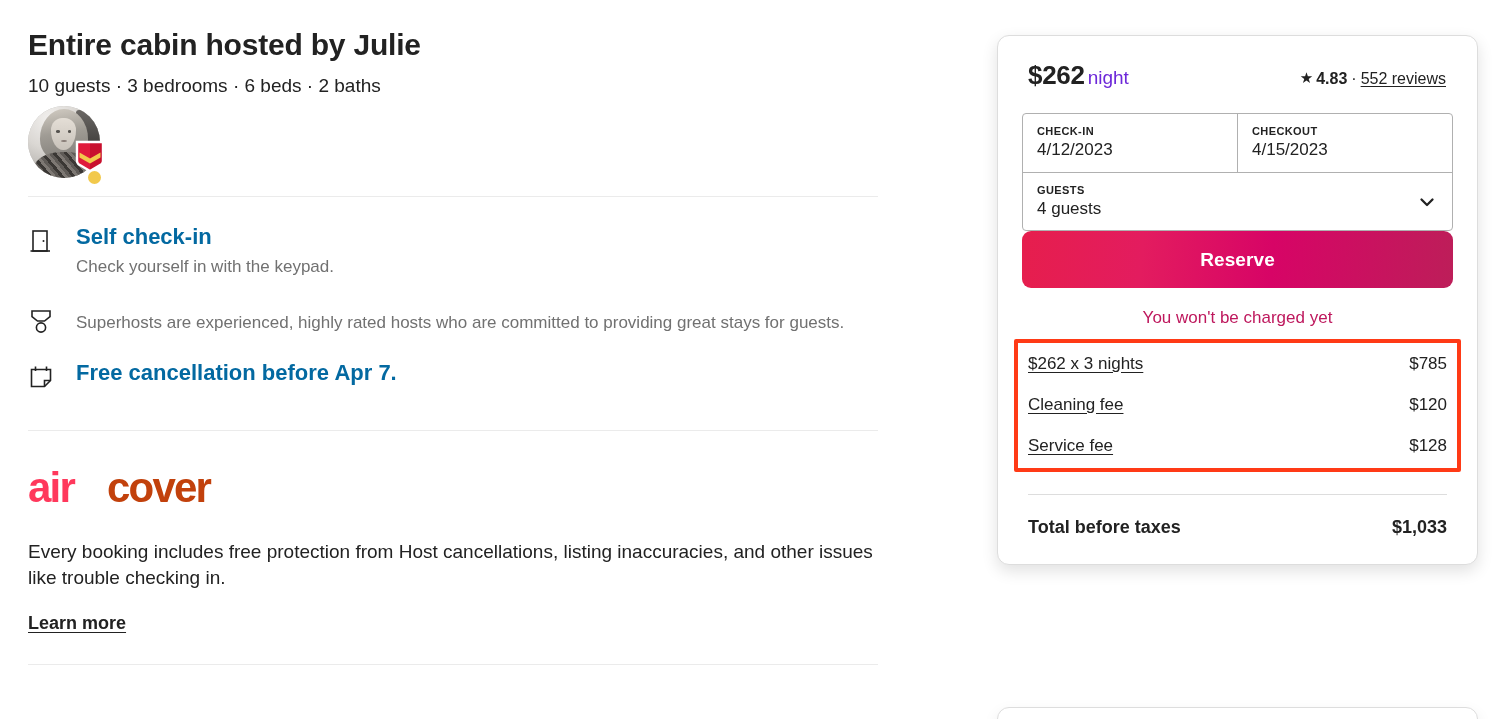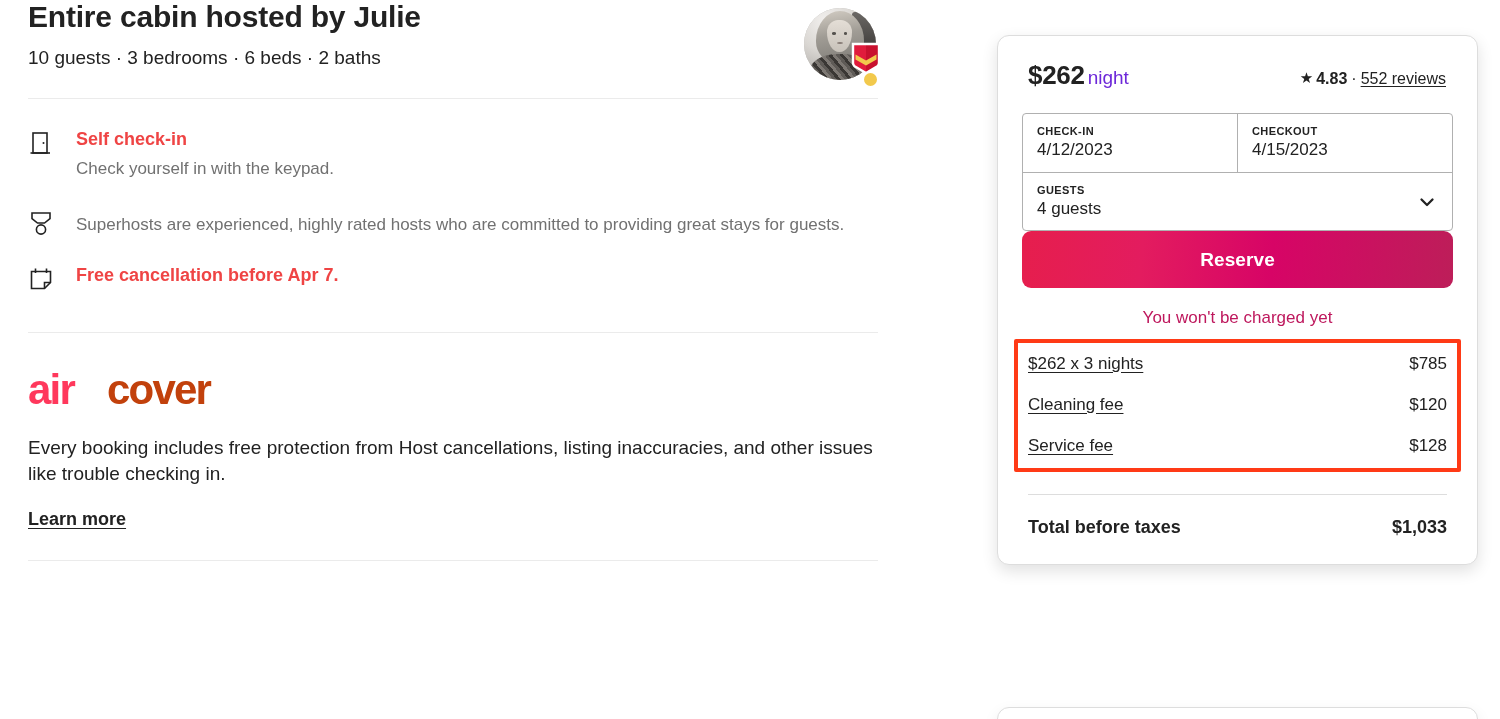--- a/index.html
+++ b/index.html
@@ -24,20 +24,22 @@
     position: absolute;
     left: 28px;
     top: 0;
     width: 850px;
   }
 
   .listing-header {
     display: flex;
     justify-content: space-between;
     align-items: flex-start;
+    padding-top: 28px;
+    flex-direction: column;
   }
 
   .listing-title {
     font-size: 30px;
     font-weight: 600;
     line-height: 34px;
     letter-spacing: -0.2px;
     color: #222222;
   }
 
@@ -124,24 +126,24 @@
   .highlight:last-child { margin-bottom: 0; }
   .hl-icon {
     flex: none;
     width: 26px;
     height: 26px;
     margin-top: 3px;
     color: #222222;
   }
   .hl-body { flex: 1; }
   .hl-title {
-    font-size: 18px;
+    font-size: 22px;
     font-weight: 600;
     line-height: 24px;
-    color: #ef4444;
+    color: #0369a1;
   }
   .hl-desc {
     font-size: 17px;
     font-weight: 400;
     line-height: 25px;
     color: #717171;
     margin-top: 5px;
     max-width: 845px;
   }
 
@@ -154,21 +156,21 @@
     font-weight: 700;
     letter-spacing: -1.8px;
     line-height: 46px;
   }
   .ac-air { color: #FF385C; }
   .ac-cover { color: #c2410c; margin-left: 33px; }
   .aircover-desc {
     font-size: 19px;
     line-height: 26px;
     color: #222222;
-    margin-top: 22px;
+    margin-top: 28px;
     max-width: 848px;
   }
   .learn-more {
     display: inline-block;
     margin-top: 22px;
     font-size: 18px;
     font-weight: 600;
     color: #222222;
     text-decoration: underline;
     text-underline-offset: 3px;

